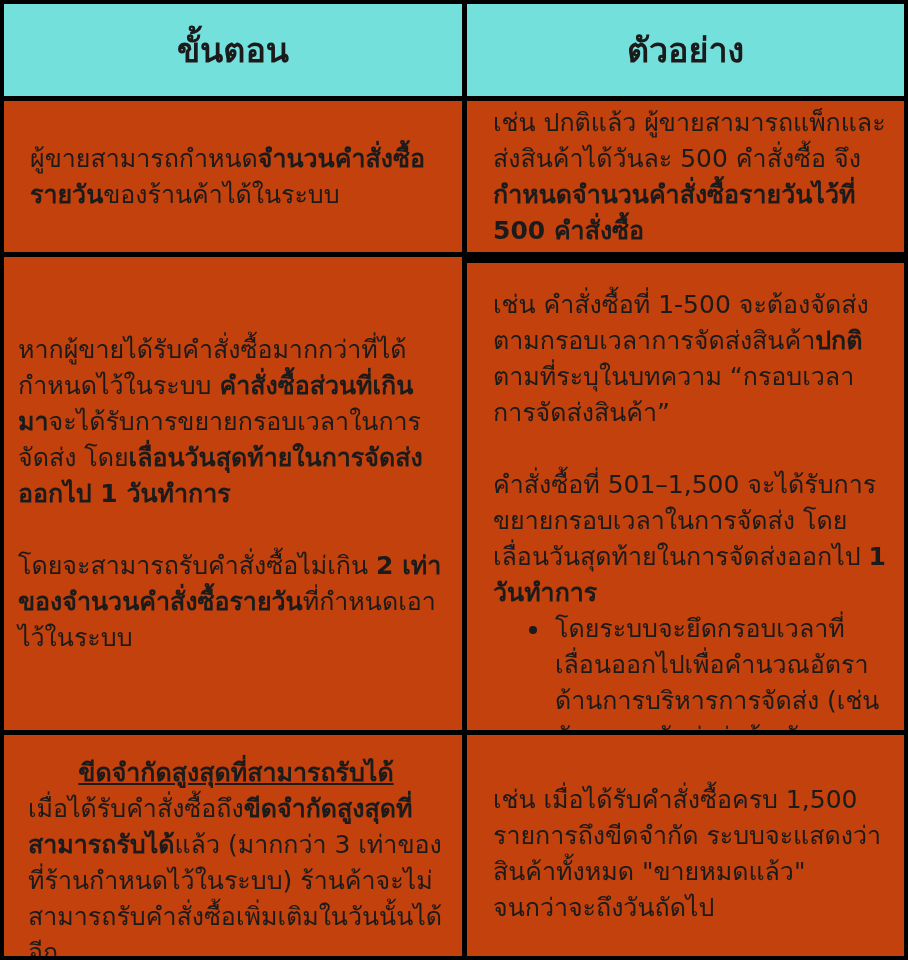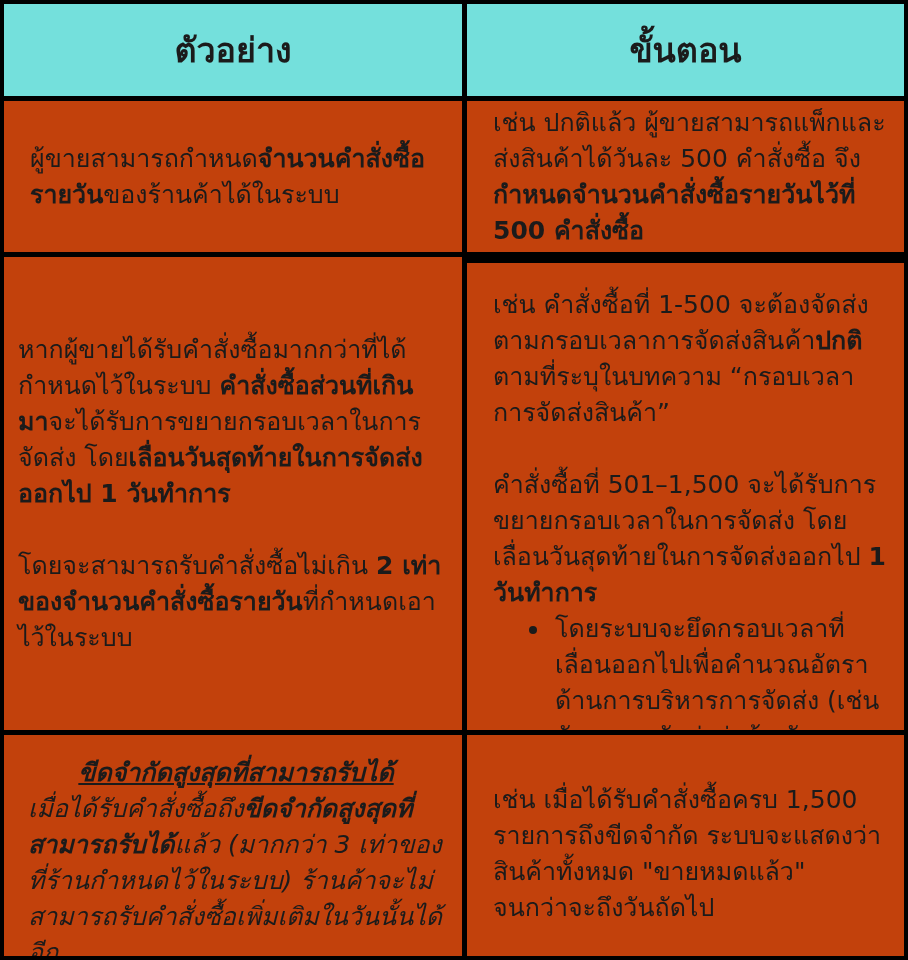--- a/index.html
+++ b/index.html
@@ -32,21 +32,21 @@
     justify-content: center;
     font-size: 34px;
     font-weight: 700;
     line-height: 1;
   }
   .v-center { display: flex; flex-direction: column; justify-content: center; }
   .r1l { padding: 0 18px 0 26px; }
   .r1r { padding: 0 16px 0 26px; }
   .r2l { padding: 0 20px 0 14px; }
   .r2r { padding: 24px 14px 0 26px; margin-top: 6px; }
-  .r3l { padding: 20px 18px 0 24px; font-style: italic; }
+  .r3l { padding: 20px 18px 0 24px; }
   .r3r { padding: 16px 16px 0 26px; }
   .cell p { margin: 0; }
   .cell p + p { margin-top: 36px; }
   b { font-weight: 700; }
   .heading {
     text-align: center;
     font-weight: 700;
     text-decoration: underline;
   }
   ul.bullets {
@@ -56,24 +56,24 @@
   }
   ul.bullets li { padding-left: 4px; }
 </style>
 </head>
 <body>
 
 <div class="page">
   <div class="grid">
 
     <div class="cell head">
-      <span>ตัวอย่าง</span>
+      <span>ขั้นตอน</span>
     </div>
     <div class="cell head">
-      <span>ขั้นตอน</span>
+      <span>ตัวอย่าง</span>
     </div>
 
     <div class="cell v-center r1l">
       <p><span>ผู้ขายสามารถกำหนด</span><b>จำนวนคำสั่งซื้อรายวัน</b><span>ของร้านค้าได้ในระบบ</span></p>
     </div>
     <div class="cell v-center r1r">
       <p><span>เช่น ปกติแล้ว ผู้ขายสามารถแพ็กและส่งสินค้าได้วันละ 500 คำสั่งซื้อ จึง</span><b>กำหนดจำนวนคำสั่งซื้อรายวันไว้ที่ 500 คำสั่งซื้อ</b></p>
     </div>
 
     <div class="cell v-center r2l">

